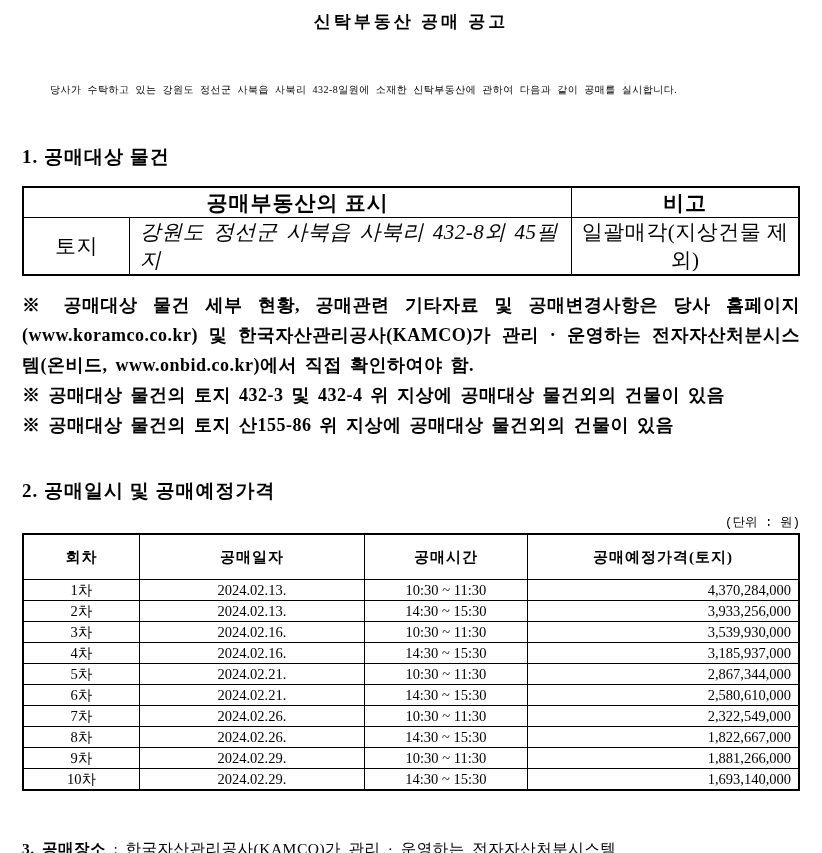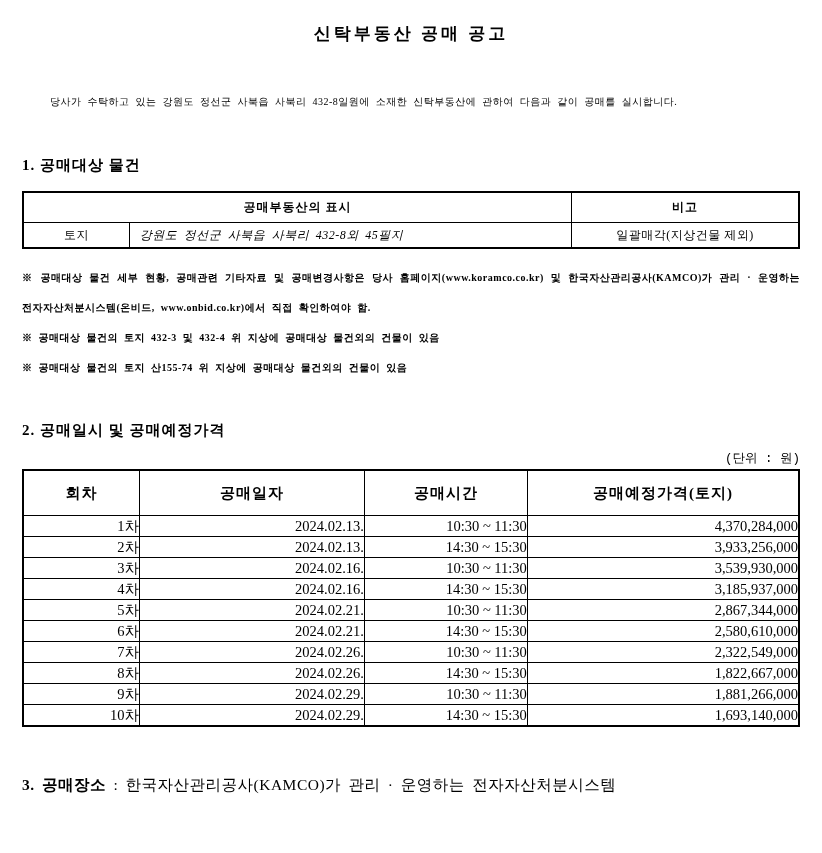--- a/index.html
+++ b/index.html
@@ -14,50 +14,50 @@
     overflow: hidden;
     font-family: "Liberation Serif", "DejaVu Serif", serif;
   }
   .page {
     box-sizing: border-box;
     width: 822px;
     height: 853px;
     padding: 10px 22px 0 22px;
   }
   .doc-title {
-    margin-top: 12px;
+    margin-top: 0;
     text-align: center;
     font-size: 17px;
     font-weight: bold;
     letter-spacing: 3px;
   }
   .intro {
     margin-top: 40px;
     font-size: 10px;
     line-height: 33px;
     text-indent: 28px;
     text-align: justify;
     letter-spacing: 0.5px;
     word-spacing: 3px;
   }
   .sec-heading {
     margin-top: 38px;
-    font-size: 15px;
+    font-size: 19px;
     font-weight: bold;
     letter-spacing: 1px;
   }
   table {
     width: 100%;
     border-collapse: collapse;
     table-layout: fixed;
   }
   .property-table {
     margin-top: 16px;
     border: 2px solid #000;
-    font-size: 12px;
+    font-size: 21px;
   }
   .property-table th, .property-table td {
     border: 1px solid #000;
     padding: 0;
   }
   .property-table th {
     height: 29px;
     font-weight: bold;
     text-align: center;
     letter-spacing: 1px;
@@ -68,21 +68,21 @@
     letter-spacing: 0.5px;
   }
   .property-table td.desc {
     text-align: left;
     padding-left: 10px;
     word-spacing: 3px;
     font-style: italic;
   }
   .notes {
     margin-top: 14px;
-    font-size: 10px;
+    font-size: 18px;
     font-weight: bold;
     line-height: 30px;
     letter-spacing: 0.5px;
     word-spacing: 3px;
   }
   .notes p {
     margin: 0;
     text-align: justify;
   }
   .unit-label {
@@ -102,24 +102,25 @@
   }
   .schedule-table th {
     height: 44px;
     font-weight: bold;
     text-align: center;
     letter-spacing: 1px;
     font-size: 15px;
   }
   .schedule-table td {
     height: 20px;
-    text-align: right;
+    text-align: center;
   }
   .schedule-table td.price {
     text-align: right;
+    padding-right: 7px;
   }
   .sec3 {
     margin-top: 42px;
     font-size: 15.5px;
     line-height: 31px;
     letter-spacing: 0.5px;
     word-spacing: 3px;
   }
   .sec3 .bold { font-weight: bold; }
 </style>
@@ -151,21 +152,21 @@
         <td>토지</td>
         <td class="desc">강원도 정선군 사북읍 사북리 432-8외 45필지</td>
         <td>일괄매각(지상건물 제외)</td>
       </tr>
     </tbody>
   </table>
 
   <div class="notes">
     <p>※ 공매대상 물건 세부 현황, 공매관련 기타자료 및 공매변경사항은 당사 홈페이지(www.koramco.co.kr) 및 한국자산관리공사(KAMCO)가 관리 · 운영하는 전자자산처분시스템(온비드, www.onbid.co.kr)에서 직접 확인하여야 함.</p>
     <p>※ 공매대상 물건의 토지 432-3 및 432-4 위 지상에 공매대상 물건외의 건물이 있음</p>
-    <p>※ 공매대상 물건의 토지 산155-74 위 지상에 공매대상 물건외의 건물이 있음</p>
+    <p>※ 공매대상 물건의 토지 산155-86 위 지상에 공매대상 물건외의 건물이 있음</p>
   </div>
 
   <div class="sec-heading">2. 공매일시 및 공매예정가격</div>
 
   <div class="unit-label">(단위 : 원)</div>
 
   <table class="schedule-table">
     <colgroup>
       <col style="width:15%">
       <col style="width:29%">

